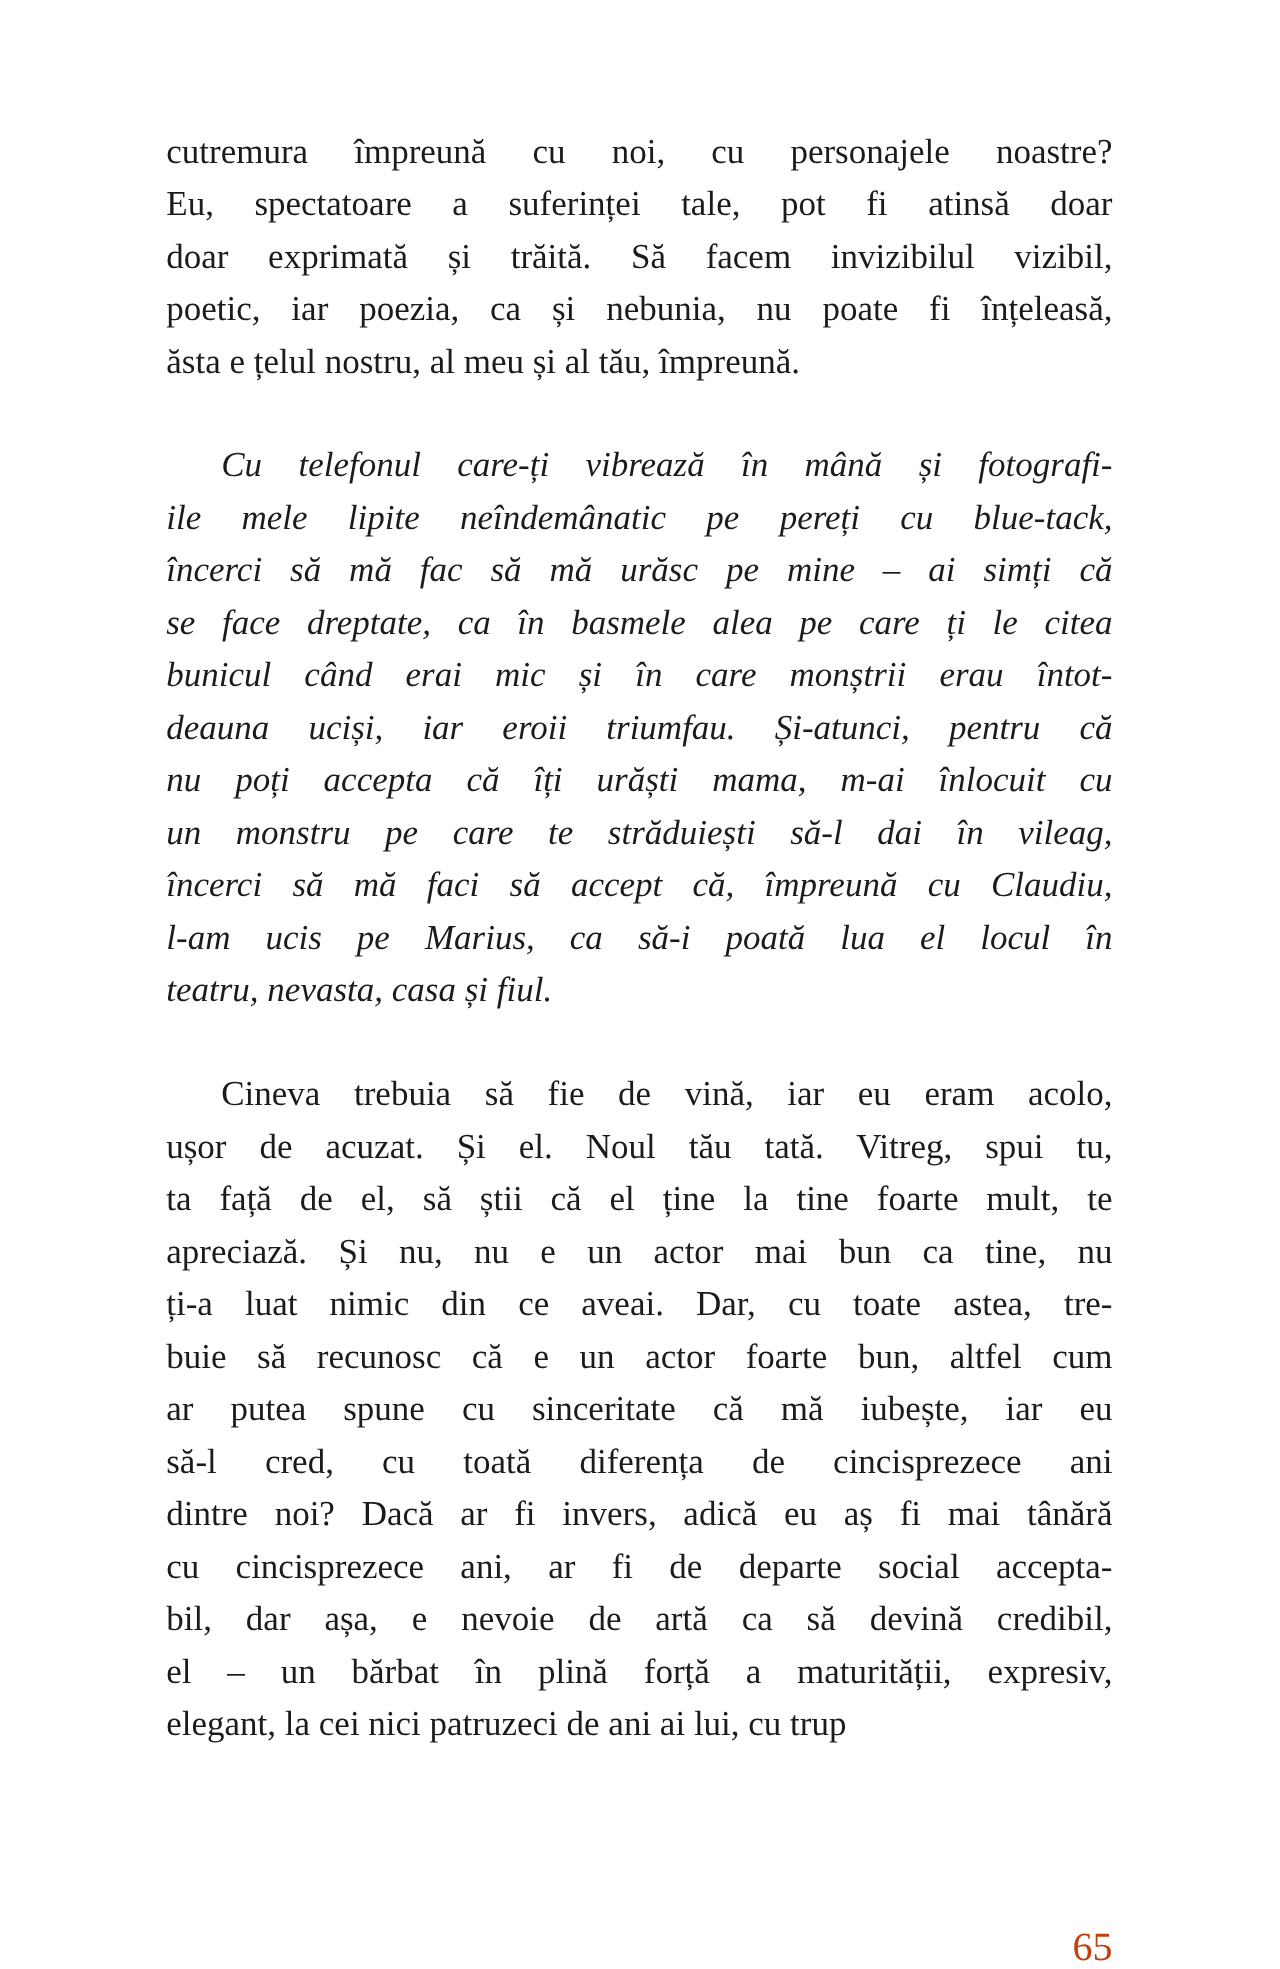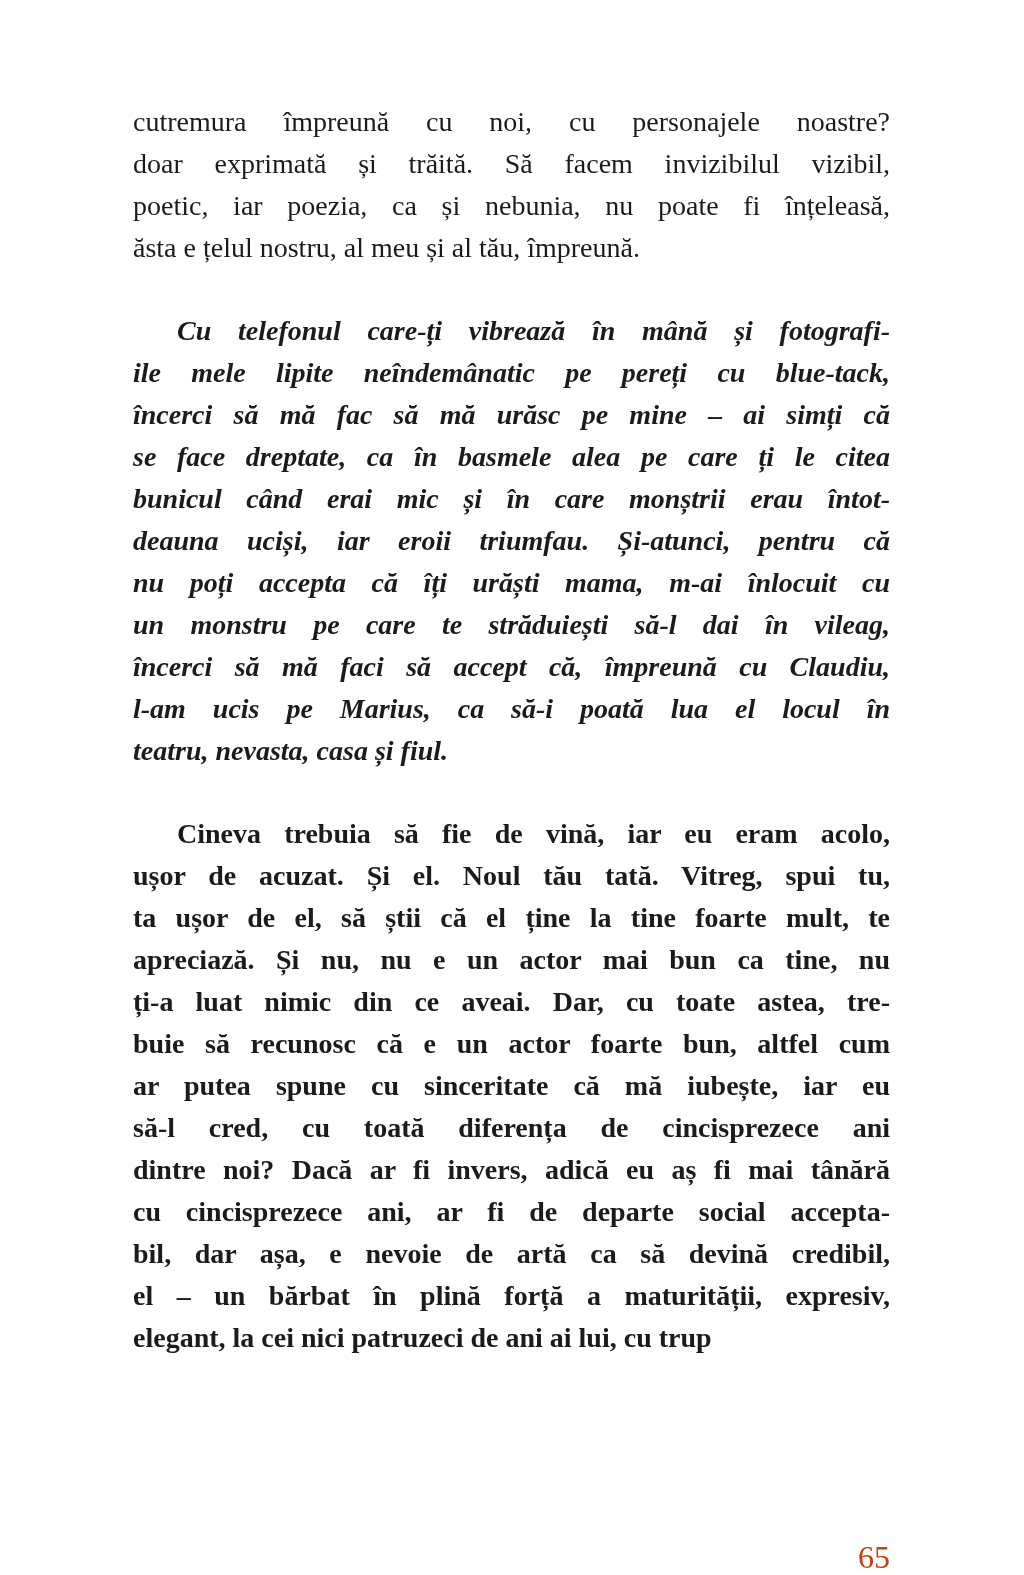--- a/index.html
+++ b/index.html
@@ -23,21 +23,20 @@
     top: 101px;
     width: 757px;
   }
   .para {
     margin: 0;
     font-size: 28px;
     line-height: 42px;
   }
   .para + .para {
     margin-top: 41px;
-    font-weight: bold;
   }
   .para.italic {
     font-style: italic;
   }
   .text-line {
     text-align: justify;
     text-align-last: justify;
     white-space: normal;
     height: 42px;
     overflow: visible;
@@ -58,41 +57,42 @@
     text-align: right;
   }
 </style>
 </head>
 <body>
 
 <div class="page">
   <div class="text-block" id="text-block">
       <div class="para normal">
         <div class="text-line">cutremura împreună cu noi, cu personajele noastre?</div>
+        <div class="text-line">Eu, spectatoare a suferinței tale, pot fi atinsă doar</div>
         <div class="text-line">doar exprimată și trăită. Să facem invizibilul vizibil,</div>
         <div class="text-line">poetic, iar poezia, ca și nebunia, nu poate fi înțeleasă,</div>
         <div class="text-line last">ăsta e țelul nostru, al meu și al tău, împreună.</div>
       </div>
       <div class="para italic">
         <div class="text-line first-indent">Cu telefonul care-ți vibrează în mână și fotografi-</div>
         <div class="text-line">ile mele lipite neîndemânatic pe pereți cu blue-tack,</div>
         <div class="text-line">încerci să mă fac să mă urăsc pe mine – ai simți că</div>
         <div class="text-line">se face dreptate, ca în basmele alea pe care ți le citea</div>
         <div class="text-line">bunicul când erai mic și în care monștrii erau întot-</div>
         <div class="text-line">deauna uciși, iar eroii triumfau. Și-atunci, pentru că</div>
         <div class="text-line">nu poți accepta că îți urăști mama, m-ai înlocuit cu</div>
         <div class="text-line">un monstru pe care te străduiești să-l dai în vileag,</div>
         <div class="text-line">încerci să mă faci să accept că, împreună cu Claudiu,</div>
         <div class="text-line">l-am ucis pe Marius, ca să-i poată lua el locul în</div>
         <div class="text-line last">teatru, nevasta, casa și fiul.</div>
       </div>
       <div class="para normal">
         <div class="text-line first-indent">Cineva trebuia să fie de vină, iar eu eram acolo,</div>
         <div class="text-line">ușor de acuzat. Și el. Noul tău tată. Vitreg, spui tu,</div>
-        <div class="text-line">ta ușor de el, să știi că el ține la tine foarte mult, te</div>
+        <div class="text-line">ta față de el, să știi că el ține la tine foarte mult, te</div>
         <div class="text-line">apreciază. Și nu, nu e un actor mai bun ca tine, nu</div>
         <div class="text-line">ți-a luat nimic din ce aveai. Dar, cu toate astea, tre-</div>
         <div class="text-line">buie să recunosc că e un actor foarte bun, altfel cum</div>
         <div class="text-line">ar putea spune cu sinceritate că mă iubește, iar eu</div>
         <div class="text-line">să-l cred, cu toată diferența de cincisprezece ani</div>
         <div class="text-line">dintre noi? Dacă ar fi invers, adică eu aș fi mai tânără</div>
         <div class="text-line">cu cincisprezece ani, ar fi de departe social accepta-</div>
         <div class="text-line">bil, dar așa, e nevoie de artă ca să devină credibil,</div>
         <div class="text-line">el – un bărbat în plină forță a maturității, expresiv,</div>
         <div class="text-line last">elegant, la cei nici patruzeci de ani ai lui, cu trup</div>

